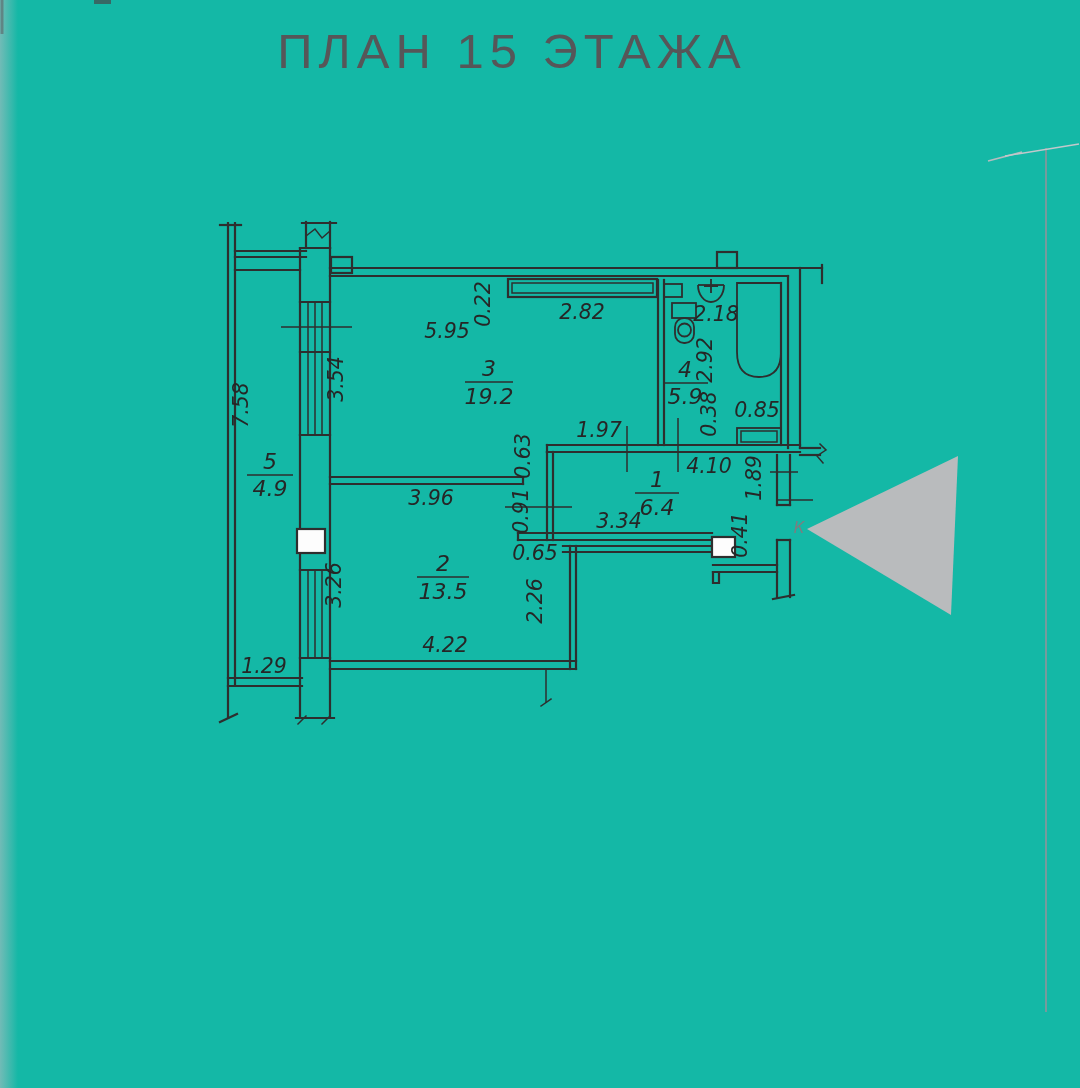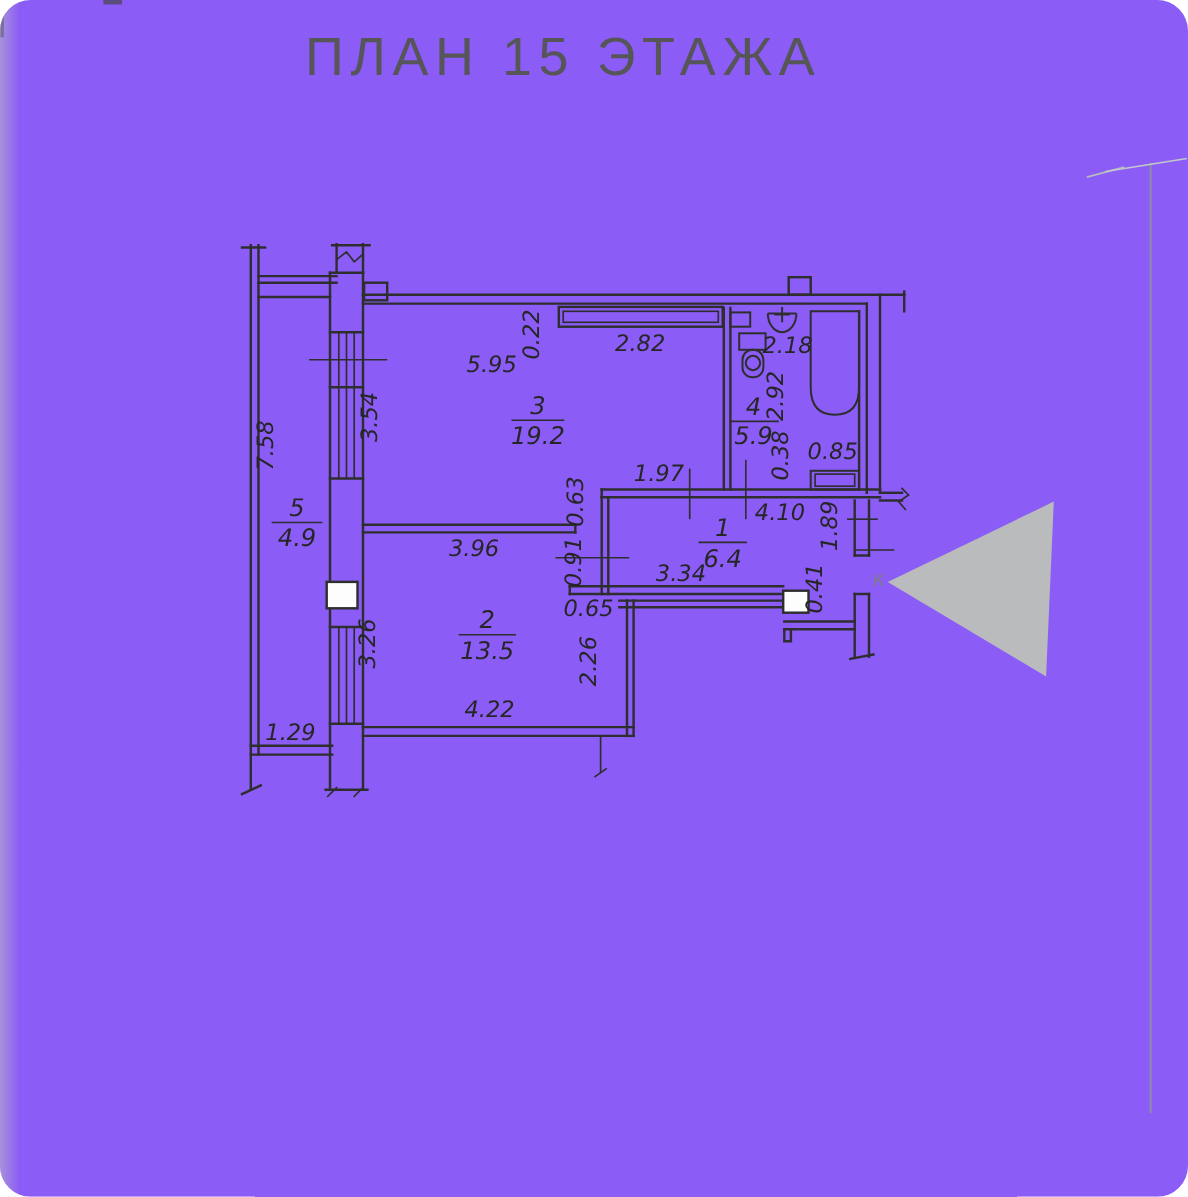--- a/index.html
+++ b/index.html
@@ -1,22 +1,21 @@
 <!DOCTYPE html>
 <html><head>
 <meta charset="utf-8">
 <style>
   html,body{margin:0;padding:0;background:#ffffff;}
   #page{
     position:relative;
     width:1080px;height:1088px;
-    background:#8b5cf6;
+    background:#14b8a6;
     overflow:hidden;
     font-family:"Liberation Sans", sans-serif;
-    border-radius:28px;
   }
   #edge-shadow{
     position:absolute;left:0;top:0;width:18px;height:100%;
     background:linear-gradient(to right, rgba(190,190,196,.55), rgba(255,255,255,0));
     pointer-events:none;
   }
   svg{position:absolute;left:0;top:0;}
   .wall{stroke:#2e2e2e;stroke-width:2.2;fill:none;stroke-linecap:square;}
   .thin{stroke:#2e2e2e;stroke-width:1.5;fill:none;}
   .fix{stroke:#2e2e2e;stroke-width:1.8;fill:none;}

